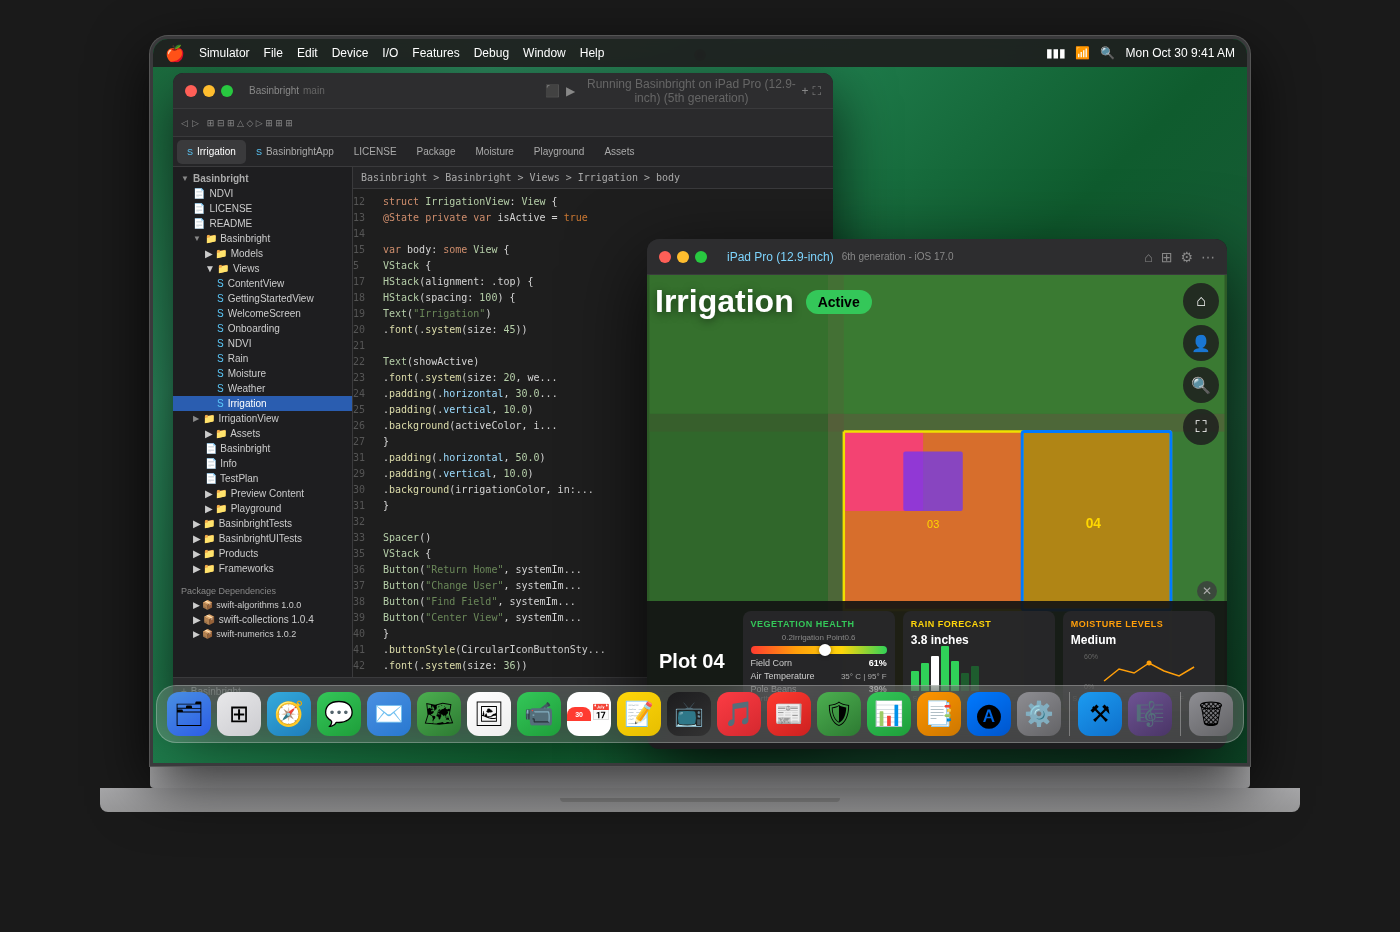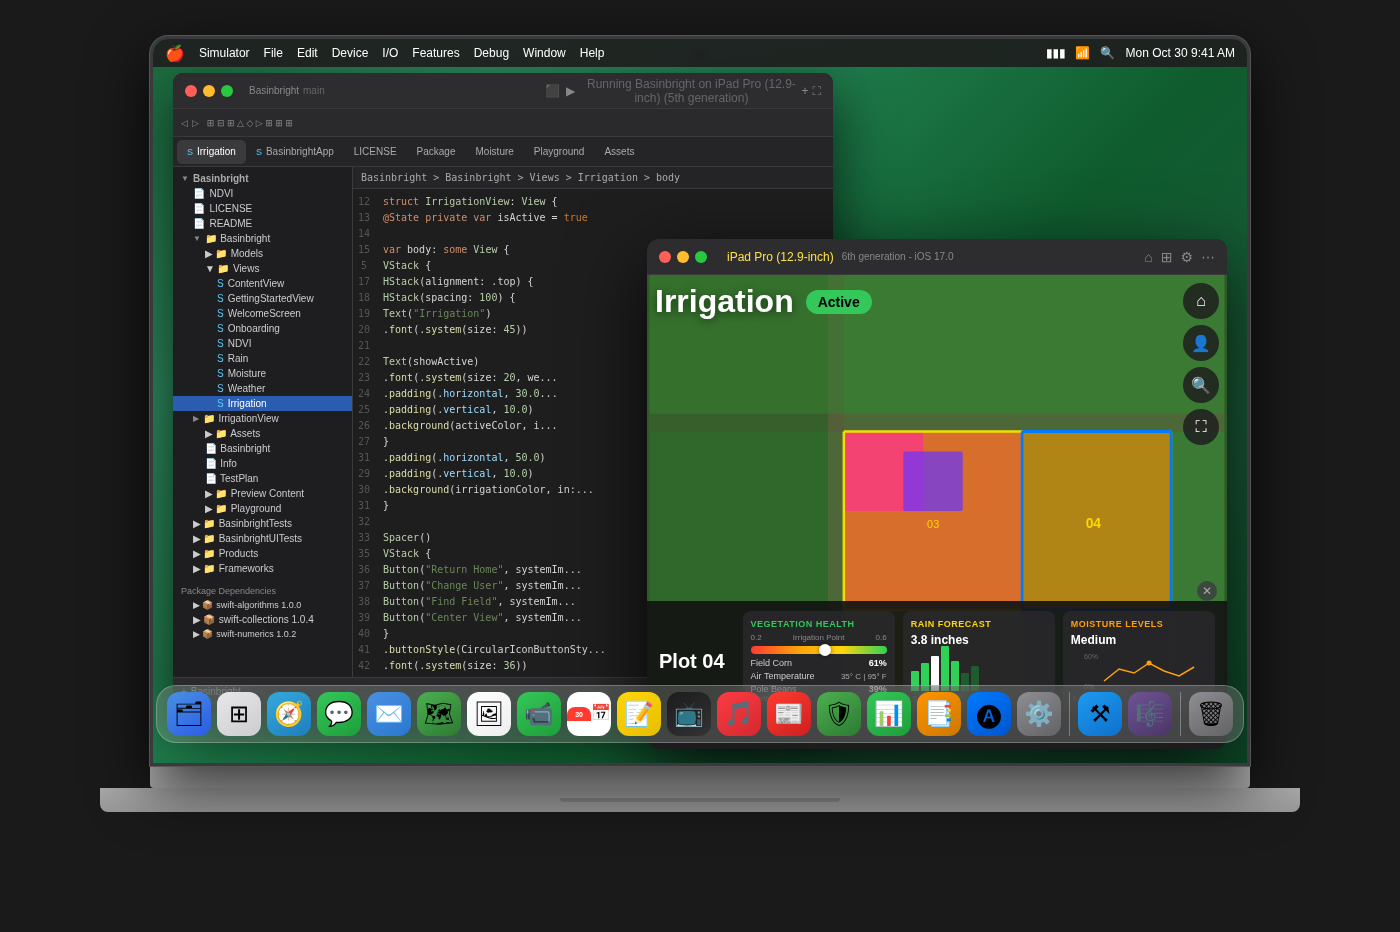--- a/index.html
+++ b/index.html
@@ -238,21 +238,21 @@
     }
 
     .code-line {
       display: flex;
       height: 16px;
       align-items: center;
     }
 
     .line-num {
       width: 30px;
-      text-align: center;
+      text-align: left;
       padding-right: 8px;
       color: #555;
       font-size: 10px;
       flex-shrink: 0;
     }
 
     .line-content {
       font-size: 10px;
       white-space: nowrap;
     }
@@ -294,21 +294,21 @@
       height: 36px;
       background: #2d2d2f;
       display: flex;
       align-items: center;
       padding: 0 12px;
       border-bottom: 1px solid #3a3a3c;
     }
 
     .ipad-sim-title {
       font-size: 12px;
-      color: #fde047;
+      color: #7dd3fc;
       margin-left: 10px;
     }
     .ipad-sim-subtitle {
       font-size: 10px;
       color: #888;
       margin-left: 8px;
     }
 
     .ipad-content {
       height: calc(100% - 64px);
@@ -981,21 +981,21 @@
               <div class="ipad-btn">⛶</div>
             </div>
 
             <div class="close-btn" style="bottom:auto;top:auto;right:10px;bottom:120px;">✕</div>
 
             <div class="bottom-panel">
               <div class="plot-title">Plot 04</div>
 
               <div class="info-card">
                 <div class="info-card-title green">Vegetation Health</div>
-                <div style="display:flex;justify-content:space-between;font-size:8px;color:#888;margin-bottom:0;">
+                <div style="display:flex;justify-content:center;font-size:8px;color:#888;margin-bottom:0;">
                   <span>0.2</span>
                   <span>Irrigation Point</span>
                   <span>0.6</span>
                 </div>
                 <div class="veg-health-bar">
                   <div class="veg-health-marker" style="left:50%;"></div>
                 </div>
                 <div class="data-row">
                   <span>Field Corn</span>
                   <span class="data-percent">61%</span>

